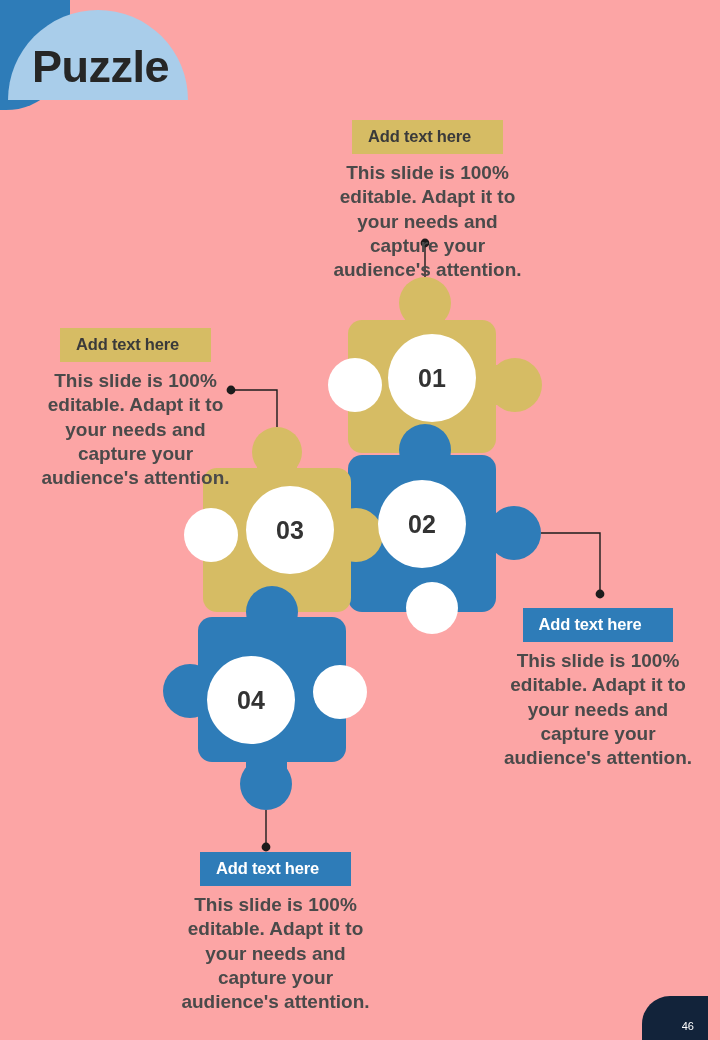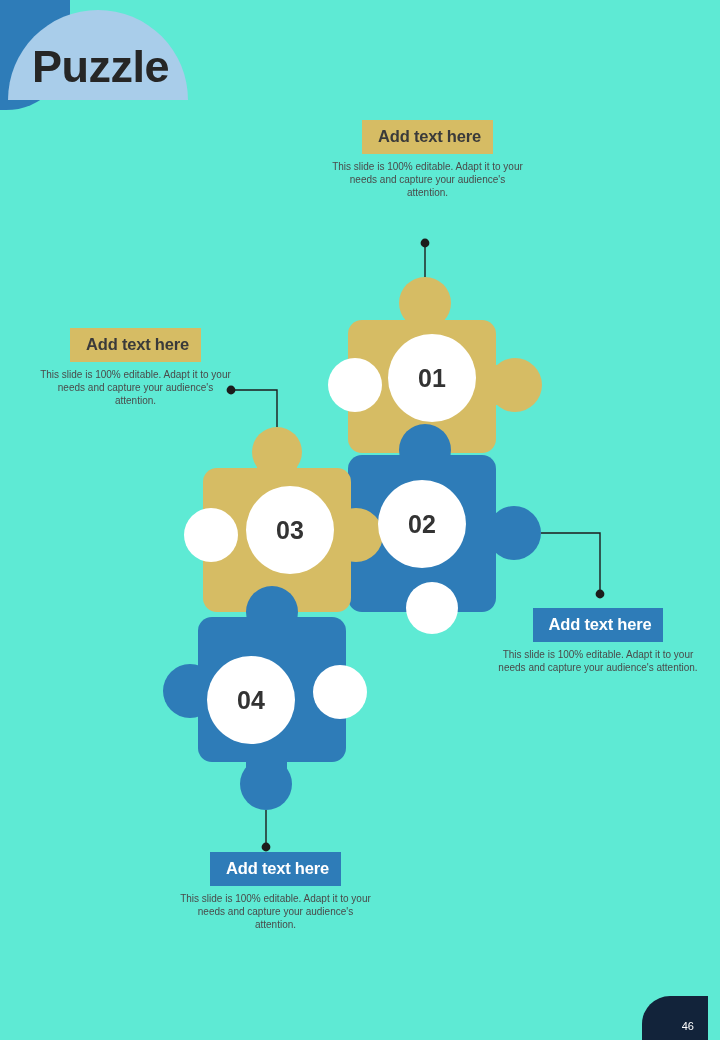--- a/index.html
+++ b/index.html
@@ -4,21 +4,21 @@
 <title>Puzzle Slide</title>
 <style>
   html,body{margin:0;padding:0;}
   body{
     width:720px;height:1040px;
     background:#ffffff;
     font-family:"Liberation Sans", sans-serif;
     overflow:hidden;
     position:relative;
   }
-  .slide{position:absolute;inset:0;background:#5eead4;overflow:hidden;}
+  .slide{position:absolute;inset:0;background:#fca5a5;overflow:hidden;}
 
   
   .deco{position:absolute;left:0;top:0;width:200px;height:120px;pointer-events:none;}
   .deco-dark{
     position:absolute;left:-58px;top:-62px;width:128px;height:172px;
     background:#2e7cb8;border-radius:0 0 64px 0;
   }
   .deco-circle{
     position:absolute;left:8px;top:10px;width:180px;height:180px;
     border-radius:50%;background:#a9cdea;
@@ -31,31 +31,31 @@
     z-index:5;
   }
 
   
   .puzzle-svg{position:absolute;left:0;top:0;width:720px;height:1040px;}
 
   
   .callout{position:absolute;}
   .callout .chip{
     display:inline-block;
-    padding:7px 12px 8px 16px;
+    padding:7px 32px 8px 16px;
     font-size:16.5px;font-weight:bold;
     letter-spacing:-0.2px;
     white-space:nowrap;
   }
   .chip.gold{background:#d6bc64;color:#3a3a3a;}
   .chip.blue{background:#2e7cb8;color:#ffffff;}
   .callout .body{
     margin-top:7px;
-    font-size:10px;line-height:1.28;
-    color:#4a4a4a;text-align:center;
+    font-size:19px;line-height:1.28;
+    color:#4a4a4a;text-align:center;font-weight:bold;
   }
 
   
   #callout-01{left:330px;top:120px;width:195px;text-align:center;}
   #callout-03{left:38px;top:328px;width:195px;text-align:center;}
   #callout-02{left:498px;top:608px;width:200px;text-align:center;}
   #callout-04{left:178px;top:852px;width:195px;text-align:center;}
 
   
   .page-badge{

